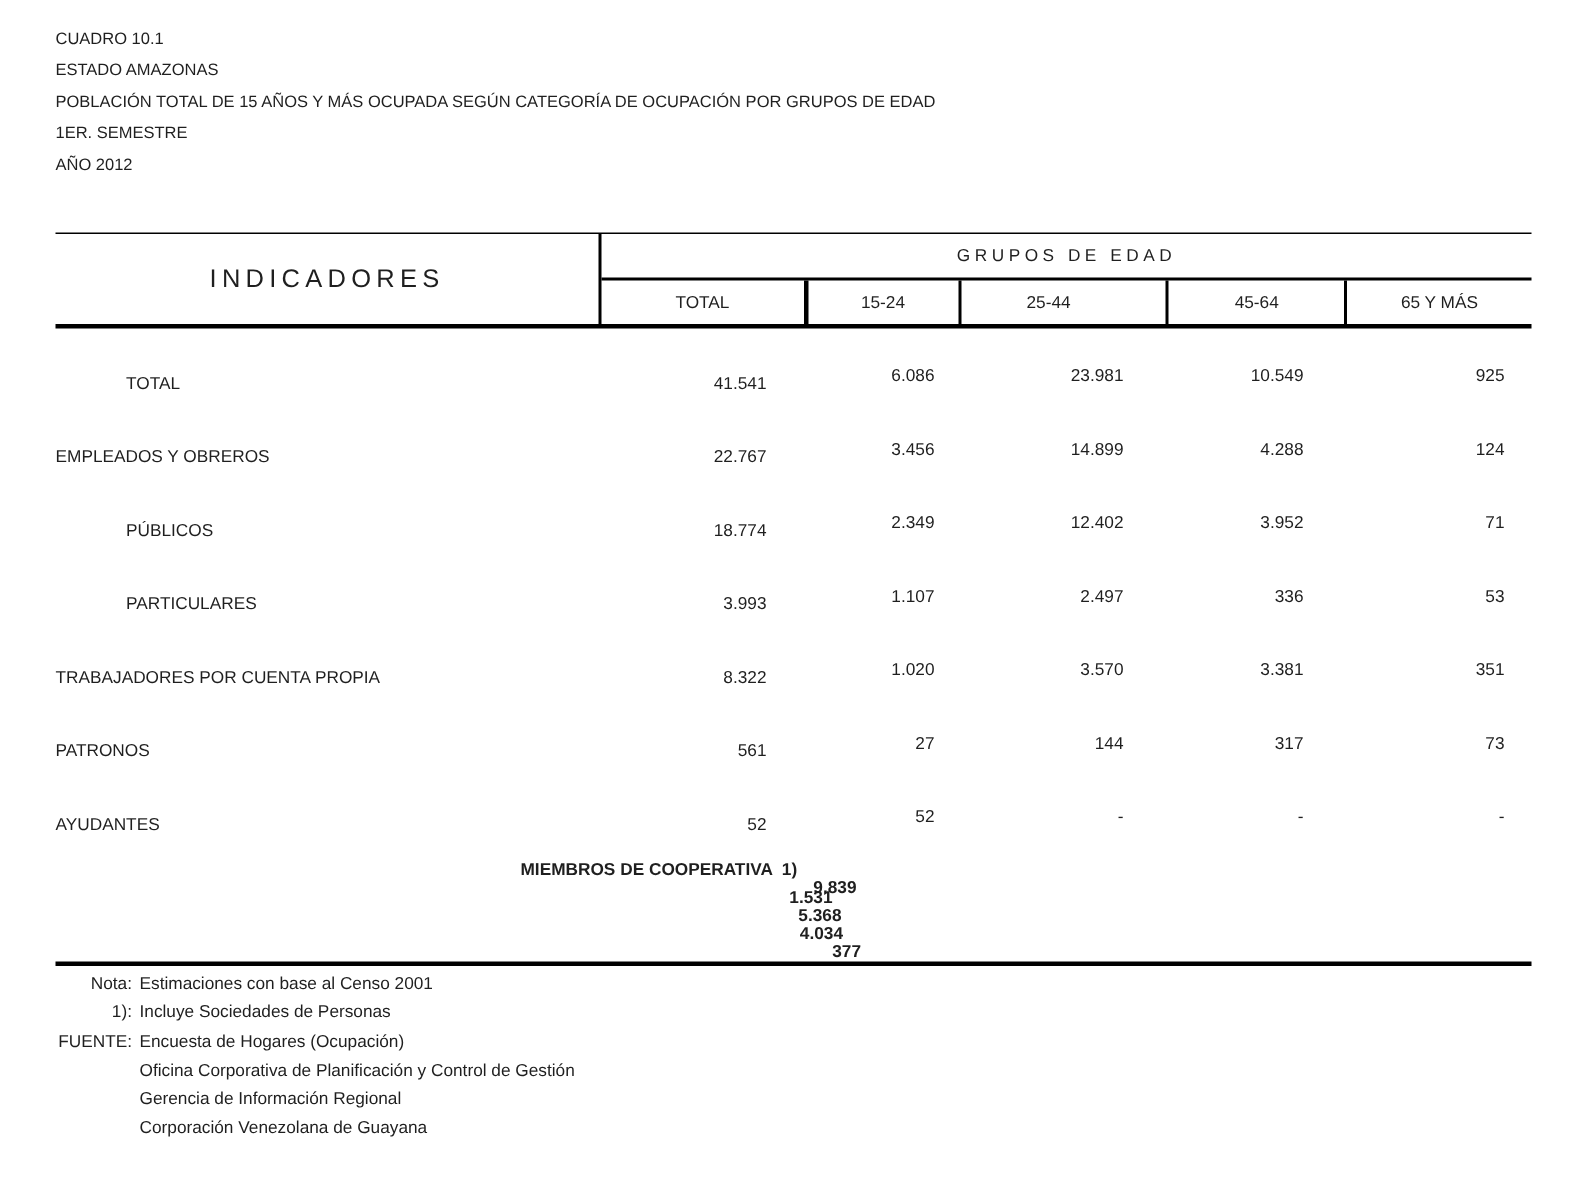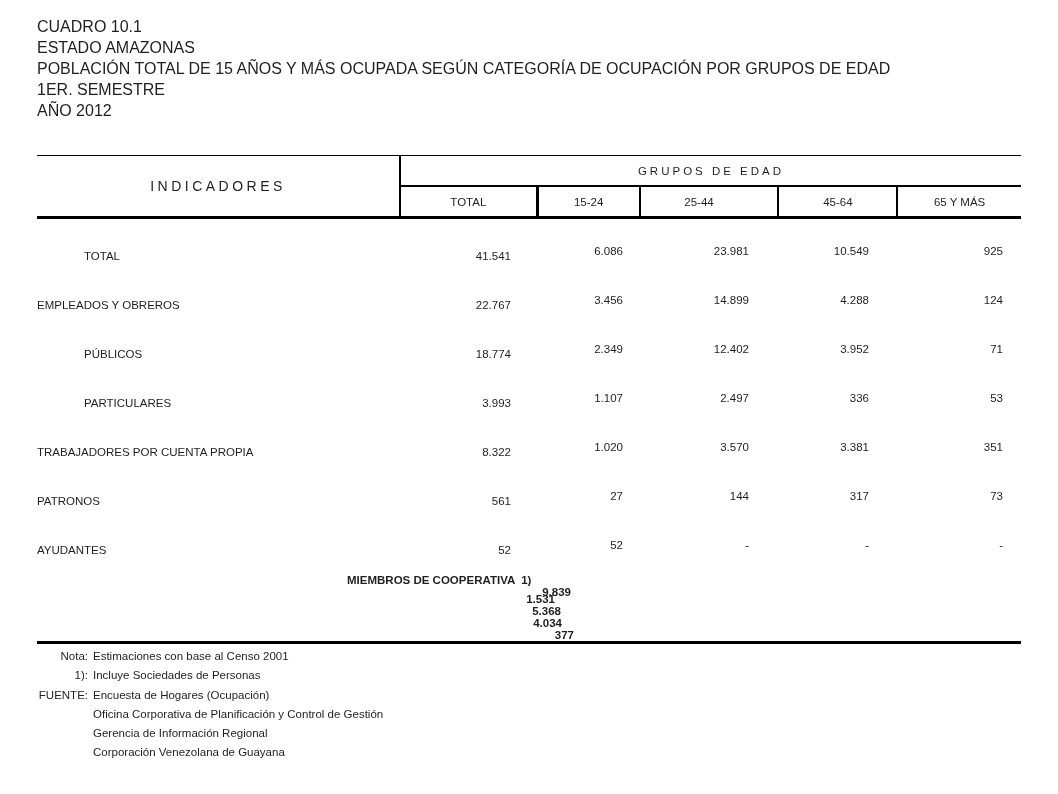--- a/index.html
+++ b/index.html
@@ -11,30 +11,30 @@
   .page{
     position:relative;
     width:1058px;height:794px;
     background:var(--bg);
     color:var(--text);
     font-family:"Liberation Sans", sans-serif;
     overflow:hidden;
   }
   
   .titles{position:absolute;left:37px;top:16px;}
-  .title-line{font-size:16px;line-height:21px;white-space:pre;}
+  .title-line{font-size:11px;line-height:21px;white-space:pre;}
 
   
   .table-wrap{position:absolute;left:37px;top:155px;width:984px;}
   .thead{position:relative;height:60px;border-top:1px solid var(--line);border-bottom:3px solid var(--line);}
   .cell-ind{
     position:absolute;left:0;top:0;width:364px;height:60px;
     border-right:2px solid var(--line);box-sizing:border-box;
     display:flex;align-items:center;justify-content:center;
-    font-size:14px;letter-spacing:3.5px;
+    font-size:17px;letter-spacing:3.5px;
   }
   .cell-grupos{
     position:absolute;left:364px;right:0;top:0;height:31px;
     border-bottom:2px solid var(--line);box-sizing:border-box;
     display:flex;align-items:center;justify-content:center;
     font-size:11.5px;letter-spacing:3px;
   }
   .cols-row{position:absolute;left:364px;right:0;top:31px;bottom:0;display:flex;}
   .hcol{box-sizing:border-box;display:flex;align-items:center;justify-content:center;font-size:11.5px;}
   .c0{width:136px;}

